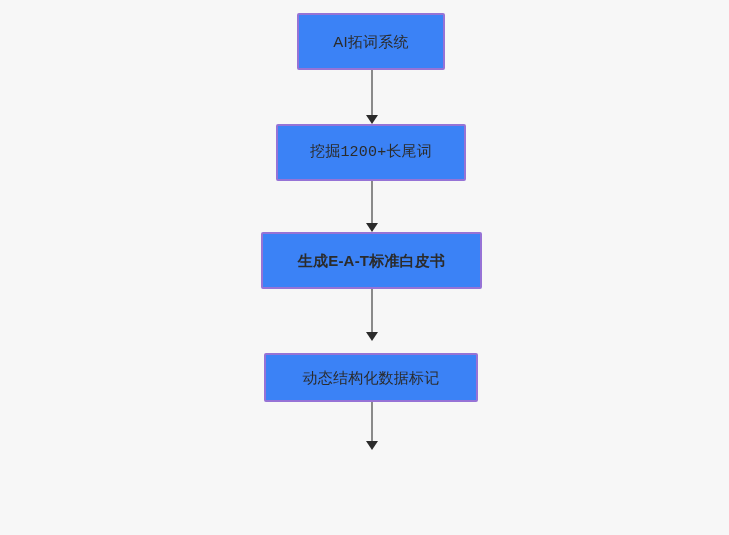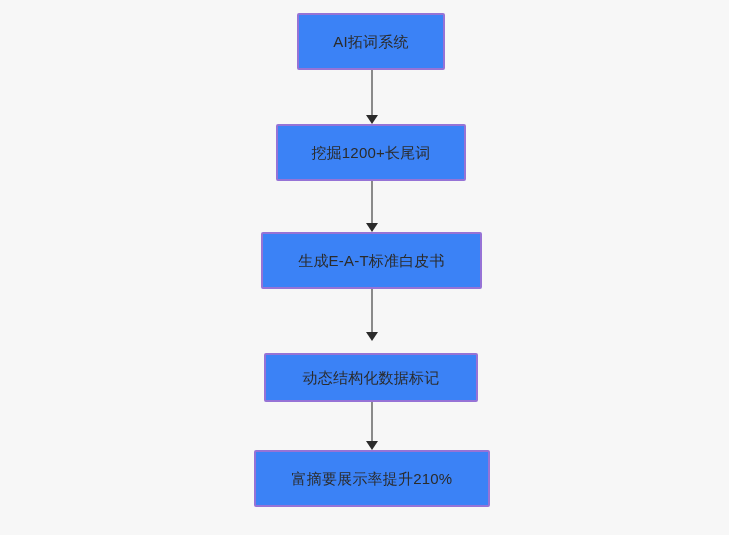--- a/index.html
+++ b/index.html
@@ -82,29 +82,26 @@
 
   <div class="edge" style="left:371px; top:398px; height:52px;">
     <div class="edge-line" style="height:43px;"></div>
     <div class="edge-arrow" style="top:43px;"></div>
   </div>
 
   <div class="node" style="left:297px; top:13px; width:148px; height:57px;">
     <span class="node-label">AI拓词系统</span>
   </div>
 
-  <div class="node" style="left:276px; top:124px; width:190px; height:57px;">
+  <div class="node" style="left:276px; top:124px; width:190px; height:57px;font-family:Liberation Mono, monospace;">
     <span class="node-label">挖掘1200+长尾词</span>
   </div>
 
-  <div class="node" style="left:261px; top:232px; width:221px; height:57px;">
+  <div class="node" style="left:261px; top:232px; width:221px; height:57px;font-weight:bold;">
     <span class="node-label">生成E-A-T标准白皮书</span>
   </div>
 
   <div class="node" style="left:264px; top:353px; width:214px; height:49px;">
     <span class="node-label">动态结构化数据标记</span>
   </div>
 
-  <div class="node" style="left:254px; top:450px; width:236px; height:57px;">
-    <span class="node-label">富摘要展示率提升210%</span>
-  </div>
 
 </div>
 
 </body></html>

